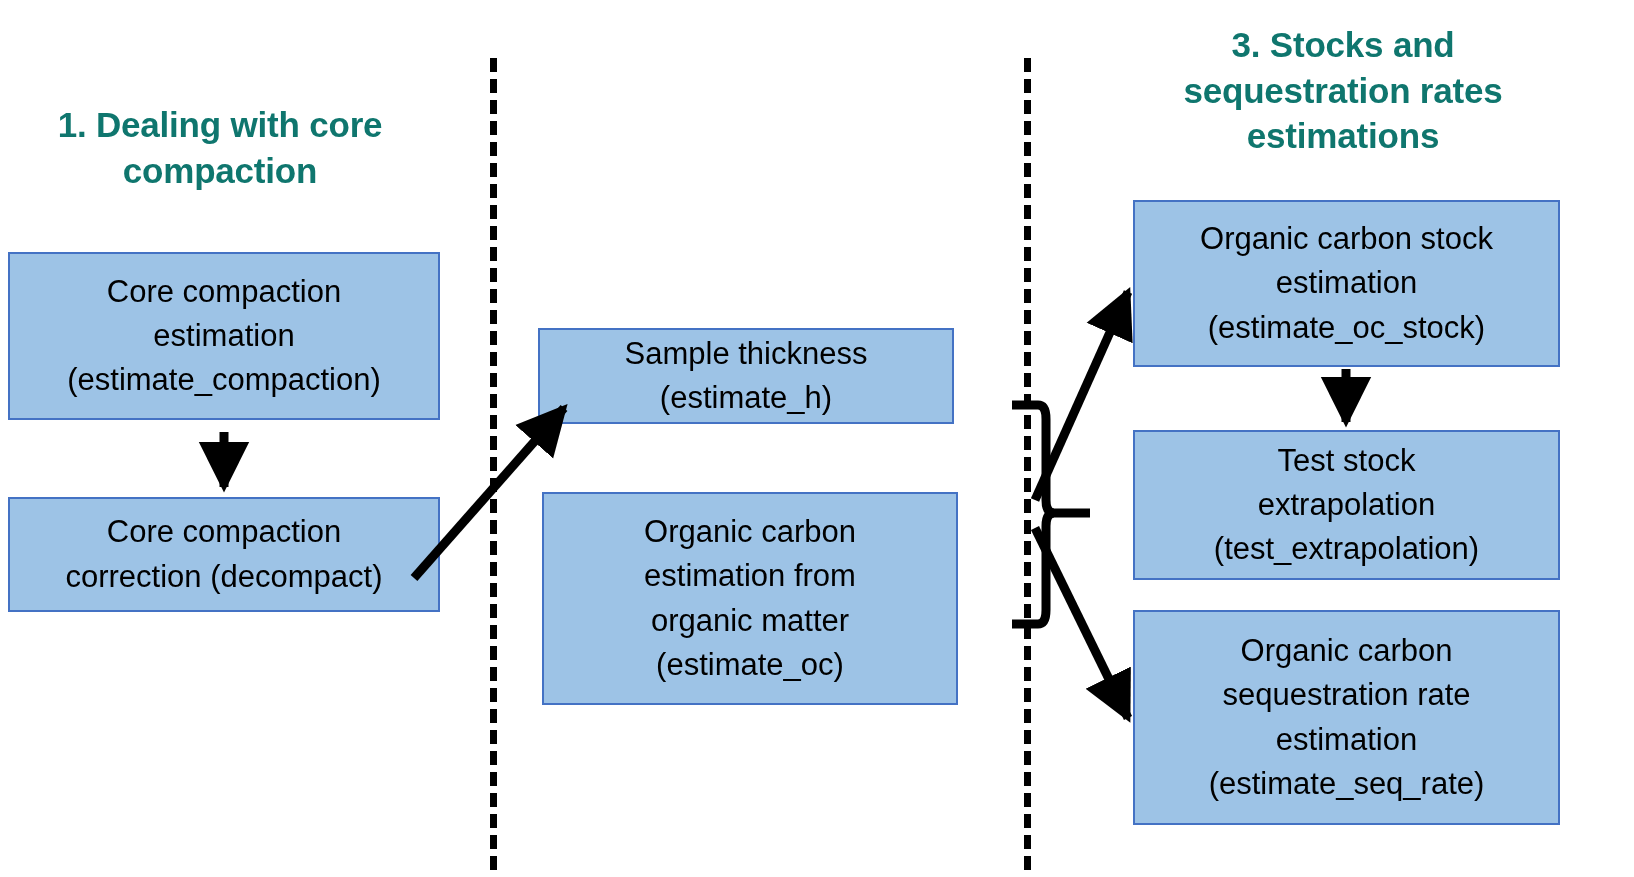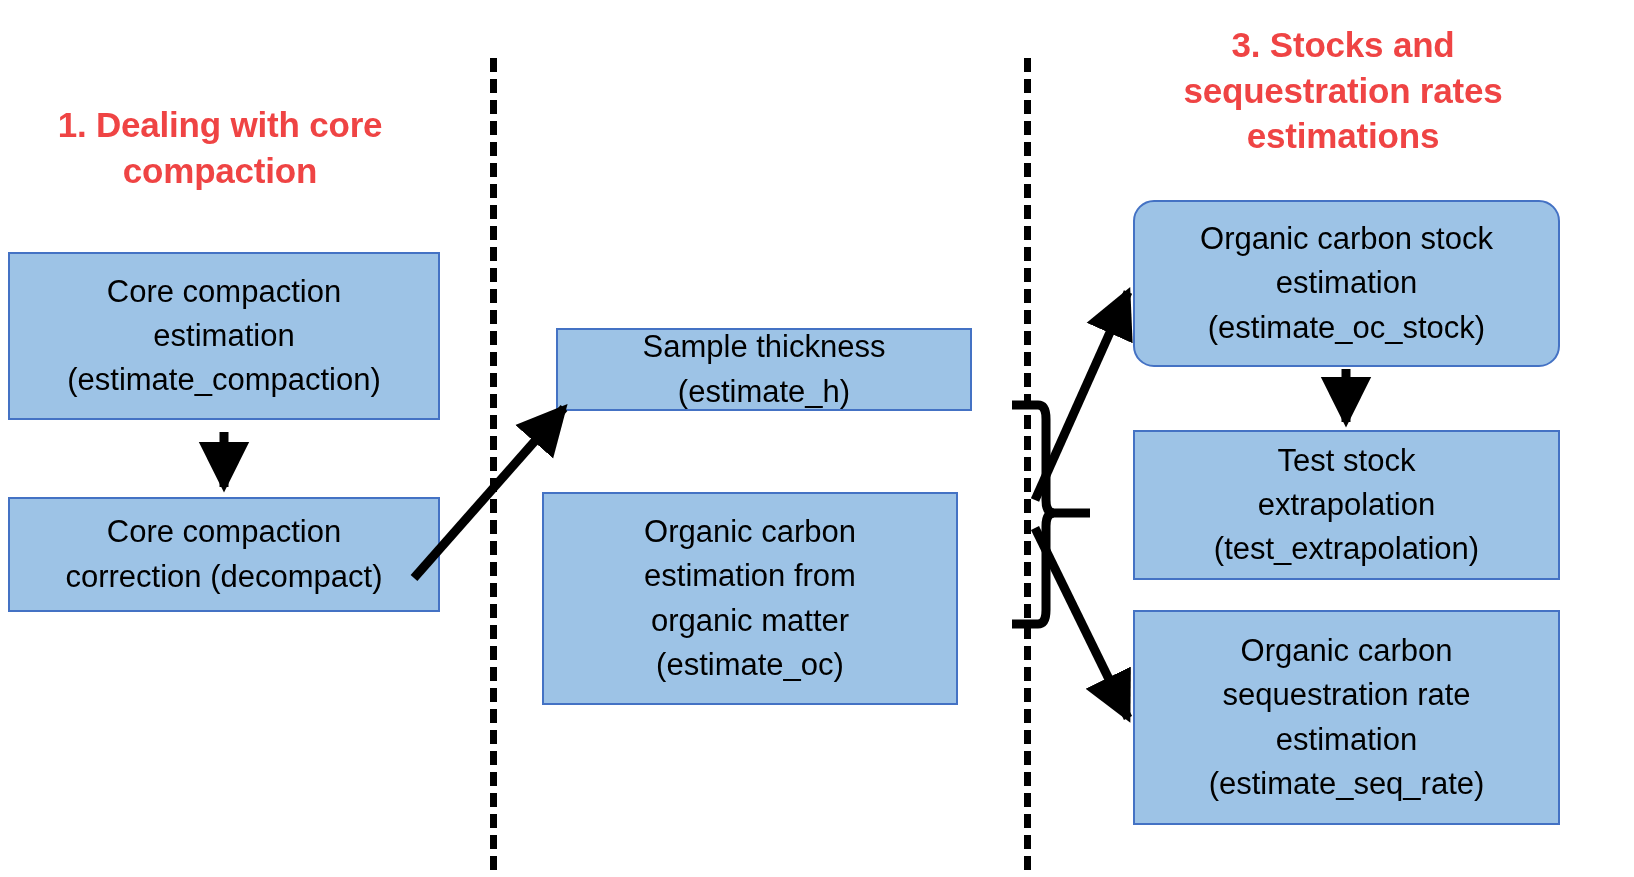--- a/index.html
+++ b/index.html
@@ -16,21 +16,21 @@
     height: 877px;
     background: #ffffff;
     overflow: hidden;
   }
   .col-heading {
     position: absolute;
     text-align: center;
     font-weight: bold;
     font-size: 35px;
     line-height: 1.30;
-    color: #ef4444;
+    color: #0f766e;
     letter-spacing: -0.2px;
   }
   .node-box {
     position: absolute;
     background: #9DC3E6;
     border: 2px solid #4472C4;
     box-sizing: border-box;
     display: flex;
     align-items: center;
     justify-content: center;
@@ -68,29 +68,29 @@
 sequestration rates
 estimations</div>
 
   <div class="node-box" style="left:8px; top:252px; width:432px; height:168px;">Core compaction
 estimation
 (estimate_compaction)</div>
 
   <div class="node-box" style="left:8px; top:497px; width:432px; height:115px;">Core compaction
 correction (decompact)</div>
 
-  <div class="node-box" style="left:556px; top:328px; width:416px; height:83px;">Sample thickness
+  <div class="node-box" style="left:538px; top:328px; width:416px; height:96px;">Sample thickness
 (estimate_h)</div>
 
   <div class="node-box" style="left:542px; top:492px; width:416px; height:213px;">Organic carbon
 estimation from
 organic matter
 (estimate_oc)</div>
 
-  <div class="node-box" style="left:1133px; top:200px; width:427px; height:167px;border-radius:21px;">Organic carbon stock
+  <div class="node-box" style="left:1133px; top:200px; width:427px; height:167px;">Organic carbon stock
 estimation
 (estimate_oc_stock)</div>
 
   <div class="node-box" style="left:1133px; top:430px; width:427px; height:150px;">Test stock
 extrapolation
 (test_extrapolation)</div>
 
   <div class="node-box" style="left:1133px; top:610px; width:427px; height:215px;">Organic carbon
 sequestration rate
 estimation

